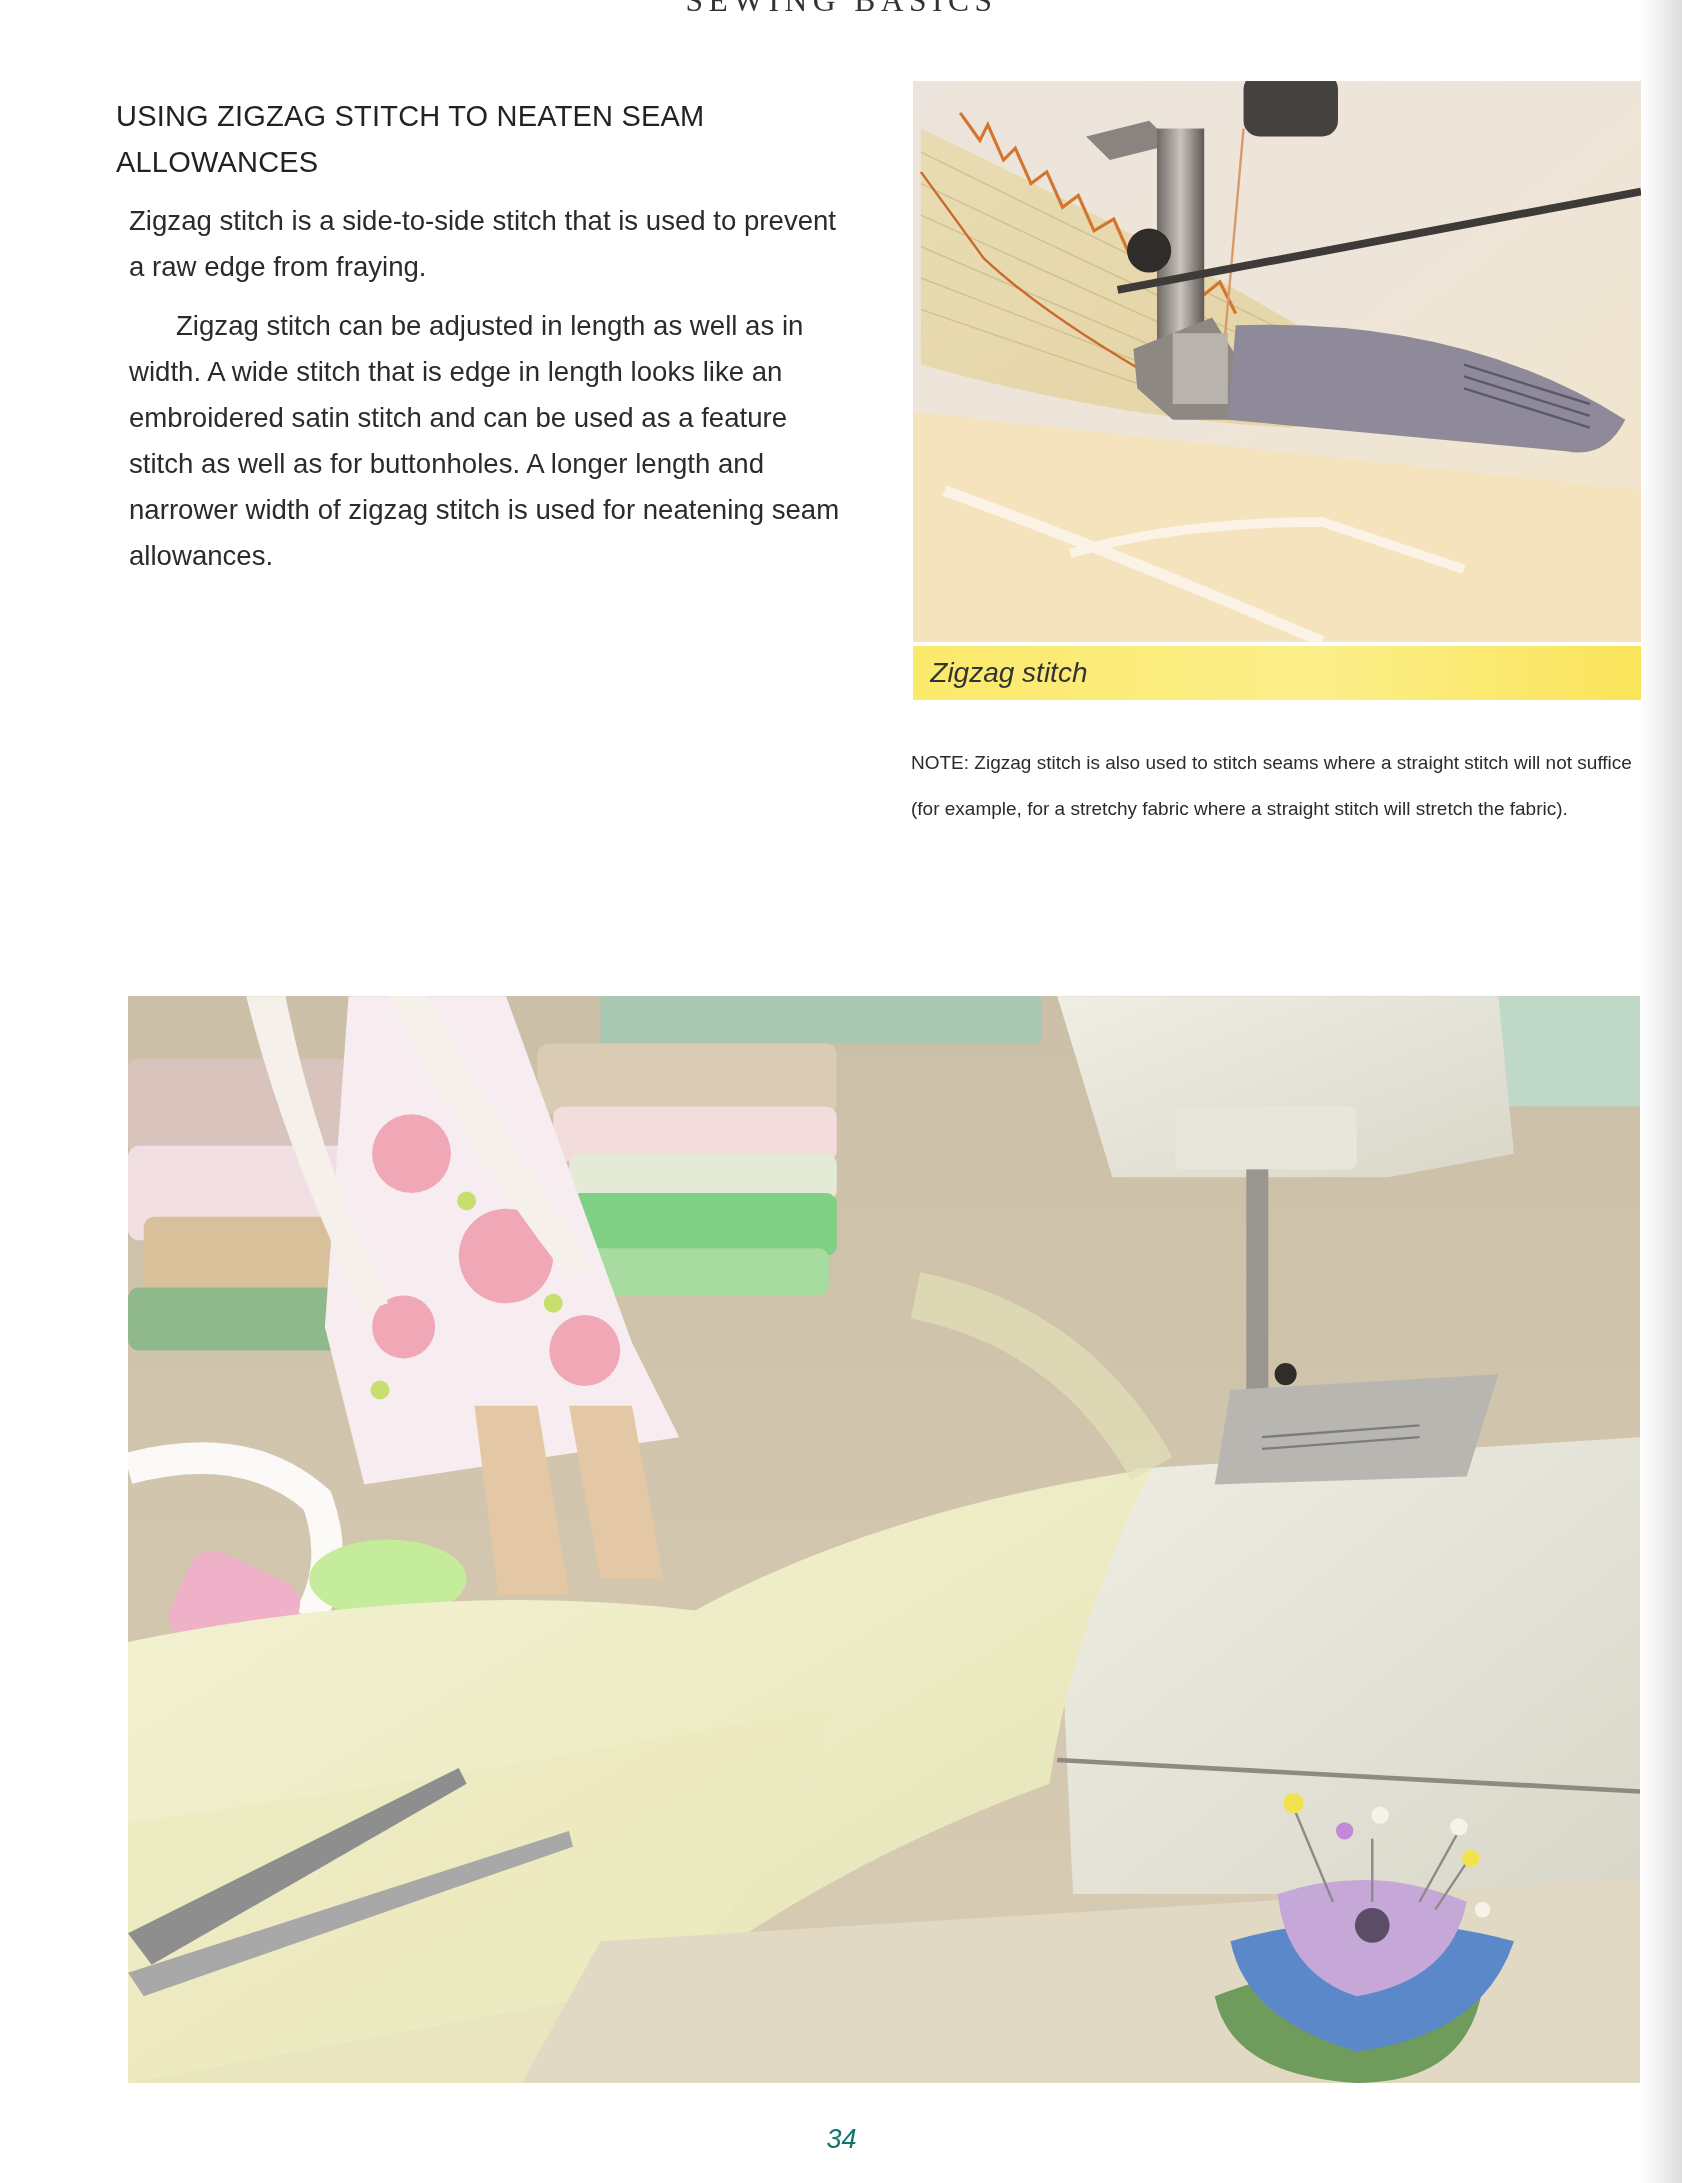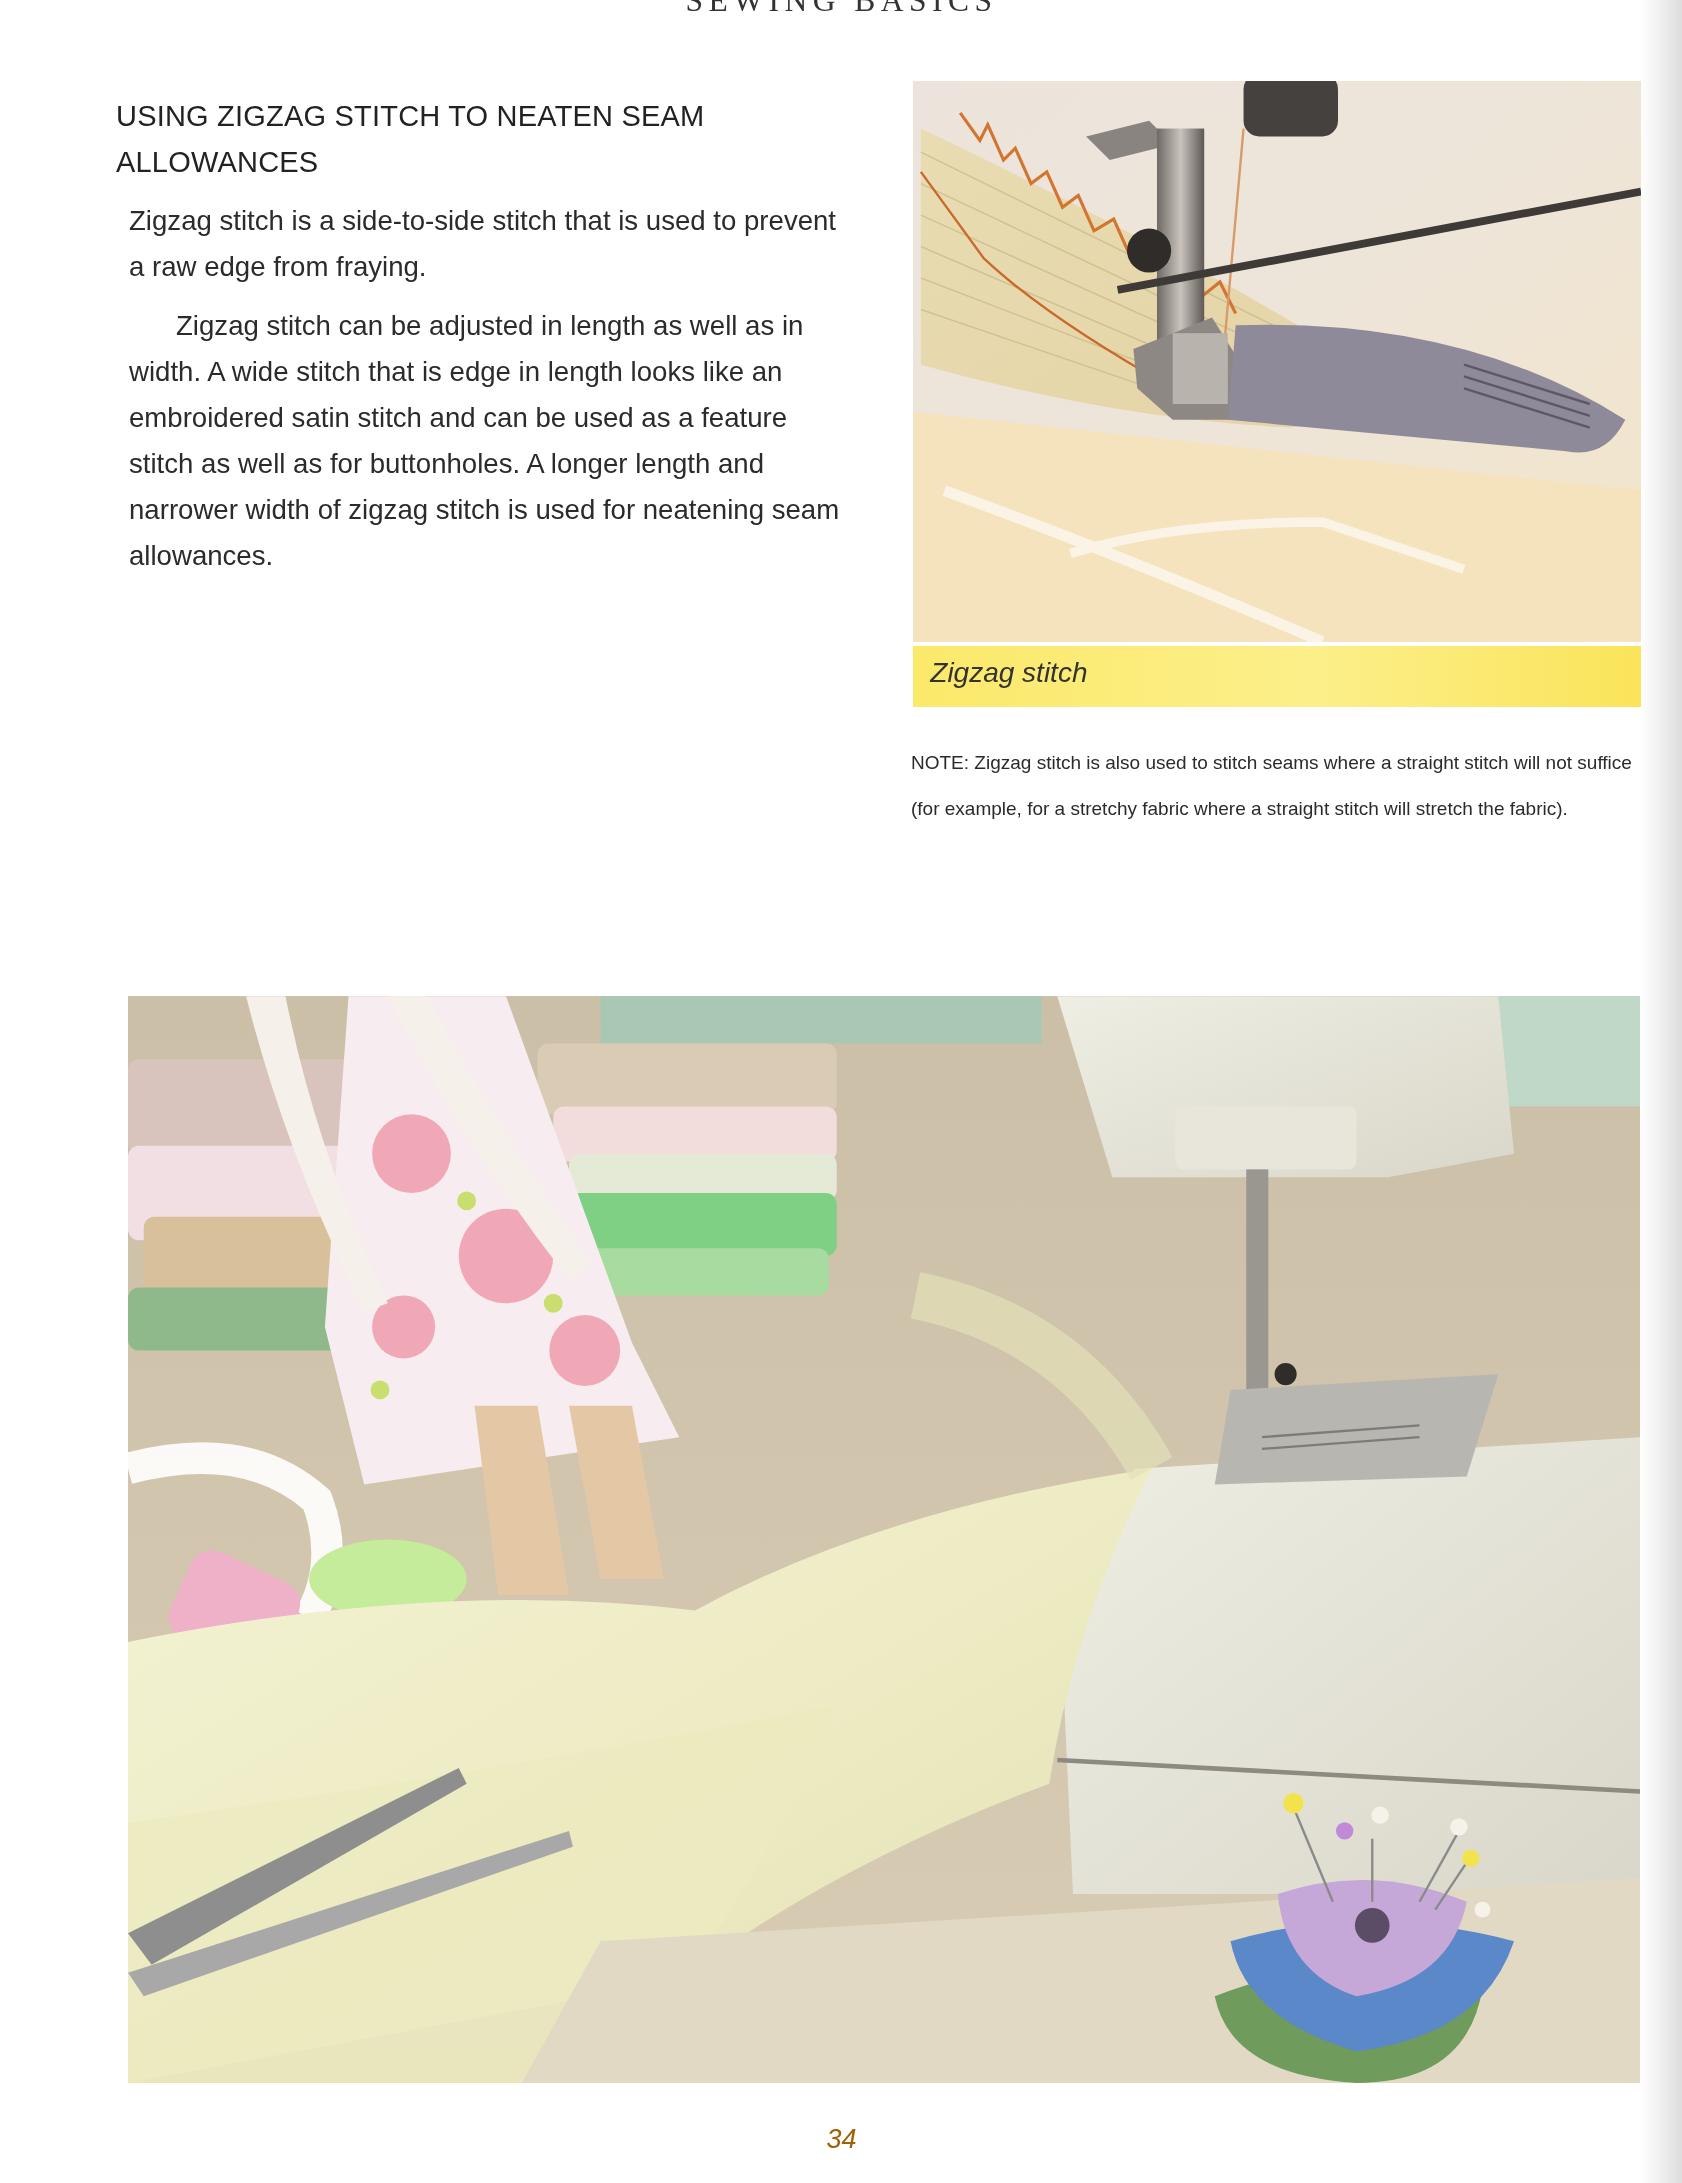--- a/index.html
+++ b/index.html
@@ -63,21 +63,21 @@
       width: 728px;
       height: 561px;
       overflow: hidden;
       background: linear-gradient(135deg, #efe6da 0%, #f1e7d6 35%, #efe3c6 60%, #f6ecd6 100%);
     }
     .caption-band {
       position: absolute;
       left: 913px;
       top: 646px;
       width: 728px;
-      height: 61px;
+      height: 54px;
       background: linear-gradient(to right, #fbe96a 0%, #fcef8a 55%, #fae45a 100%);
     }
     .caption-text {
       position: absolute;
       left: 17.3px;
       top: 11px;
       font-size: 28px;
       font-style: italic;
       color: #333;
     }
@@ -103,21 +103,21 @@
       background: #d9cdb8;
     }
     .page-number {
       position: absolute;
       top: 2124px;
       left: 0;
       width: 1683px;
       text-align: center;
       font-size: 27px;
       font-style: italic;
-      color: #a16207;
+      color: #0f766e;
     }
     svg { display: block; }
   </style>
 </head>
 <body>
 
 <div class="page-edge"></div>
 
 <div class="running-head">SEWING BASICS</div>
 

